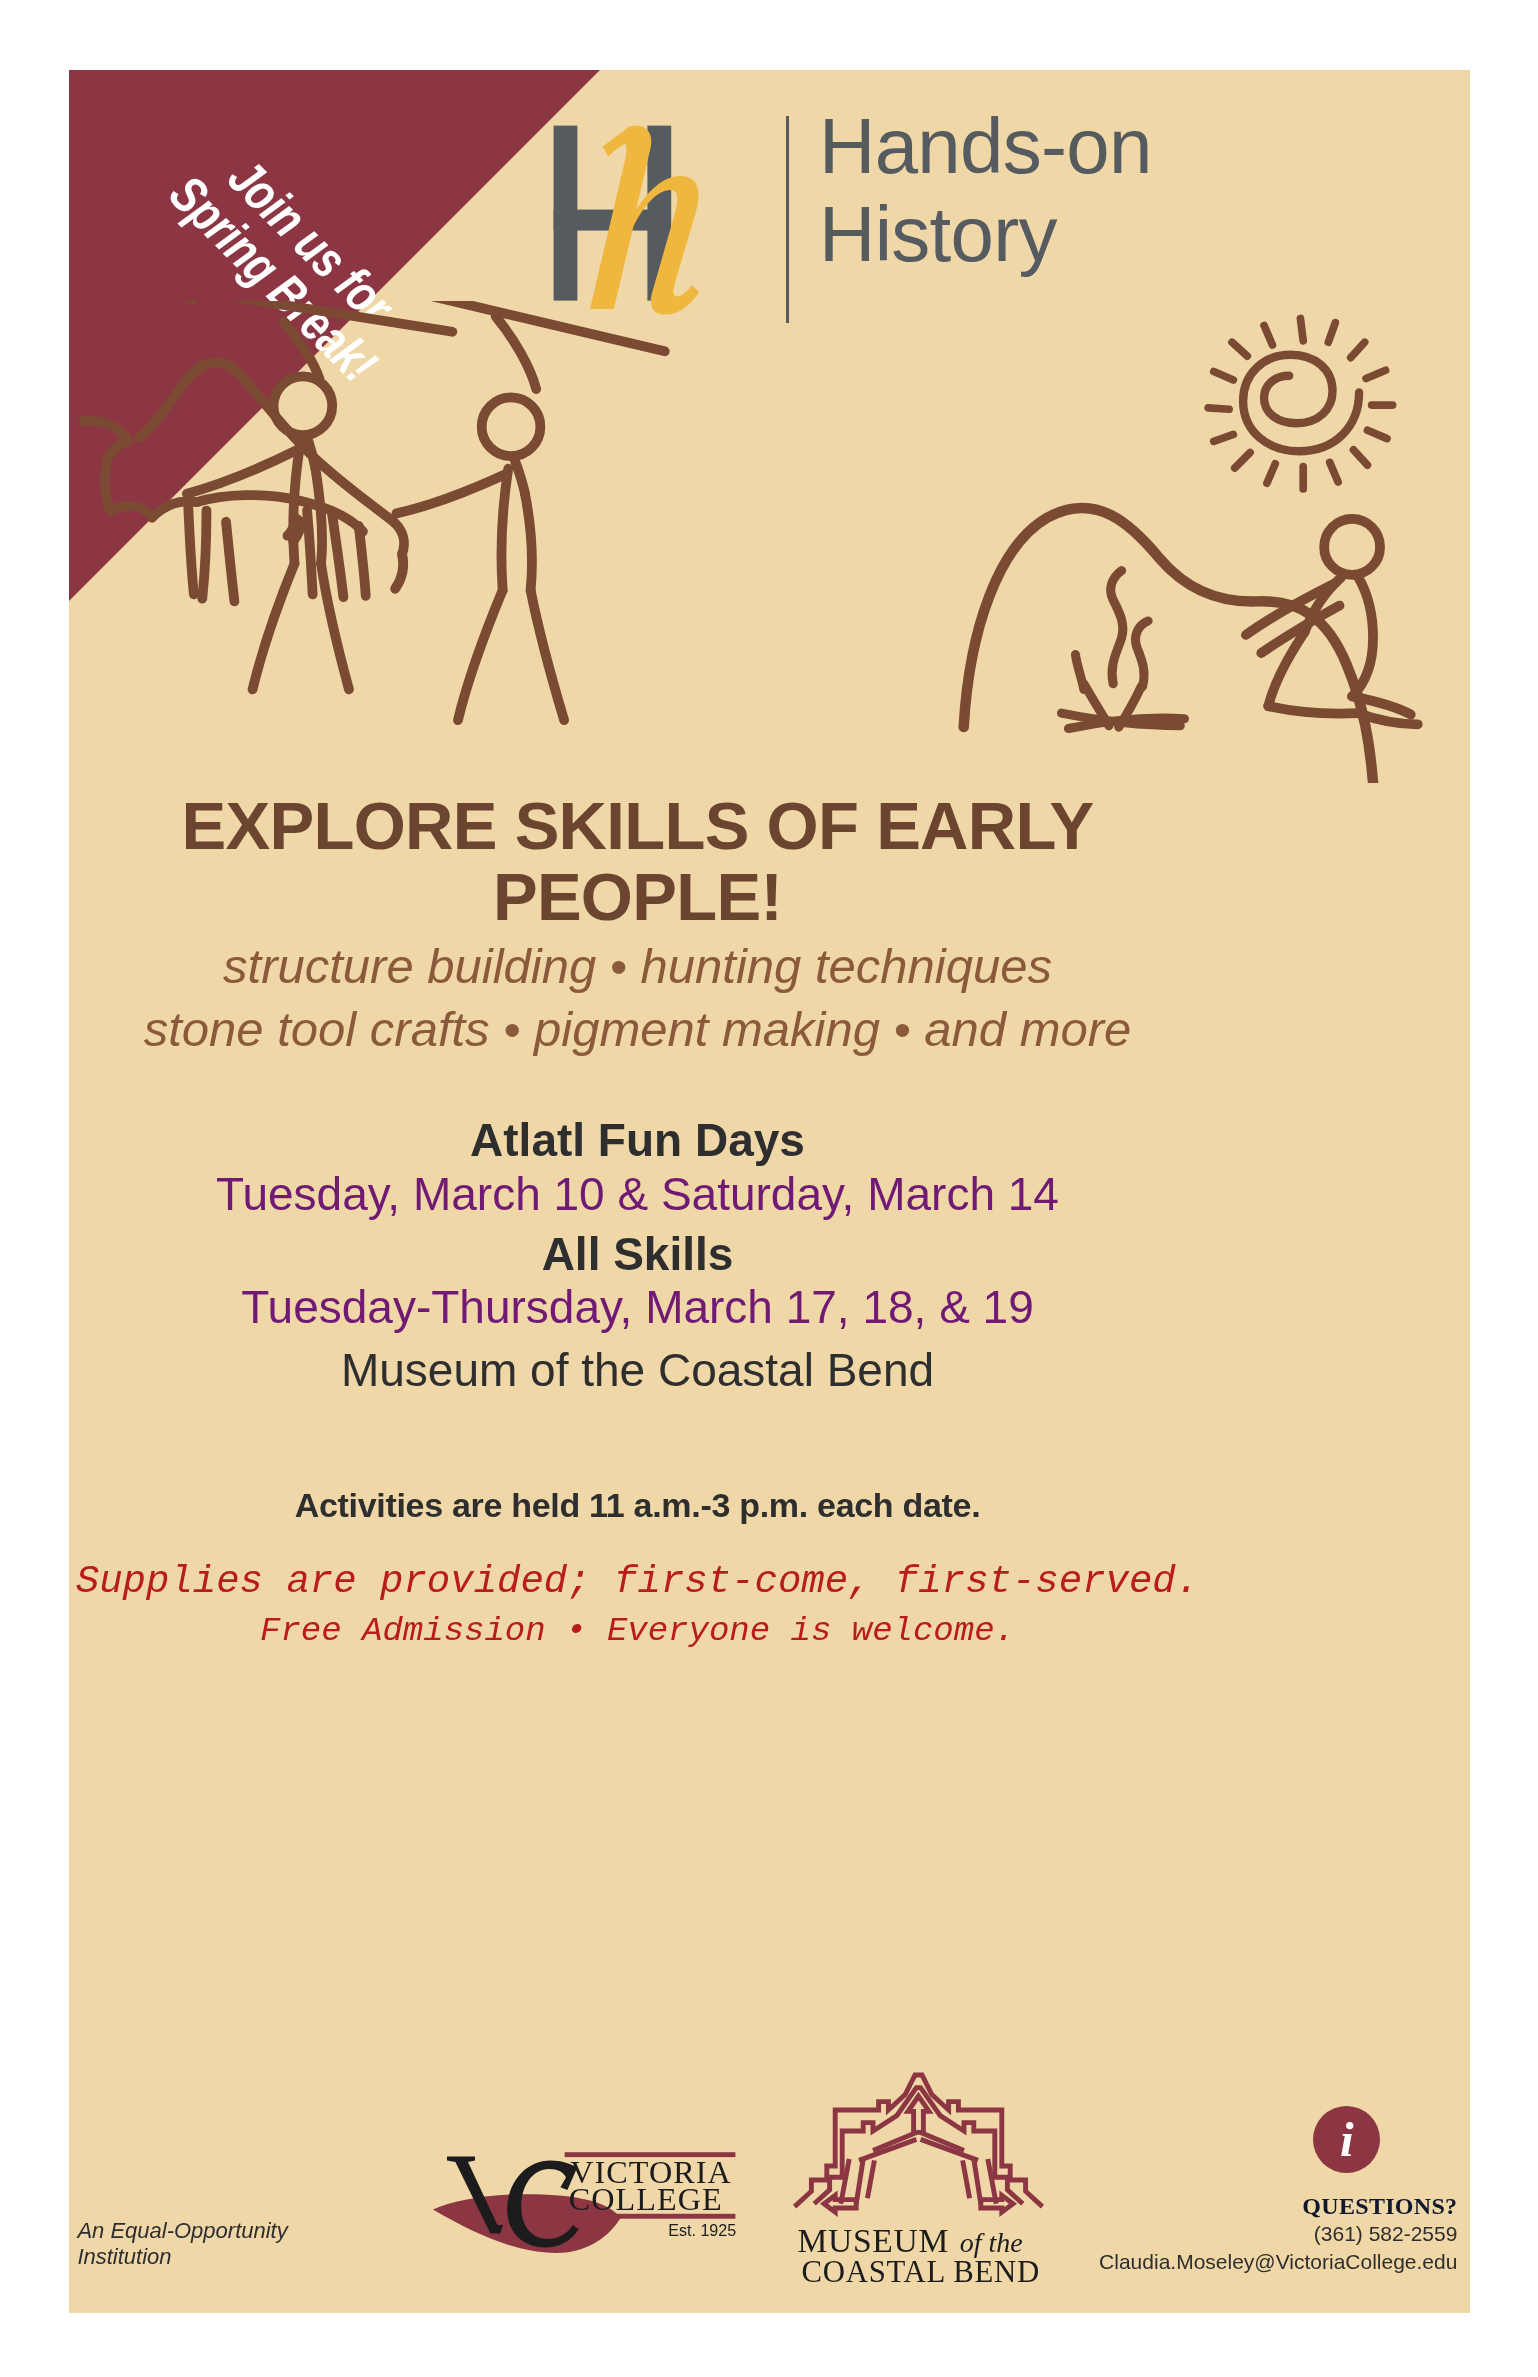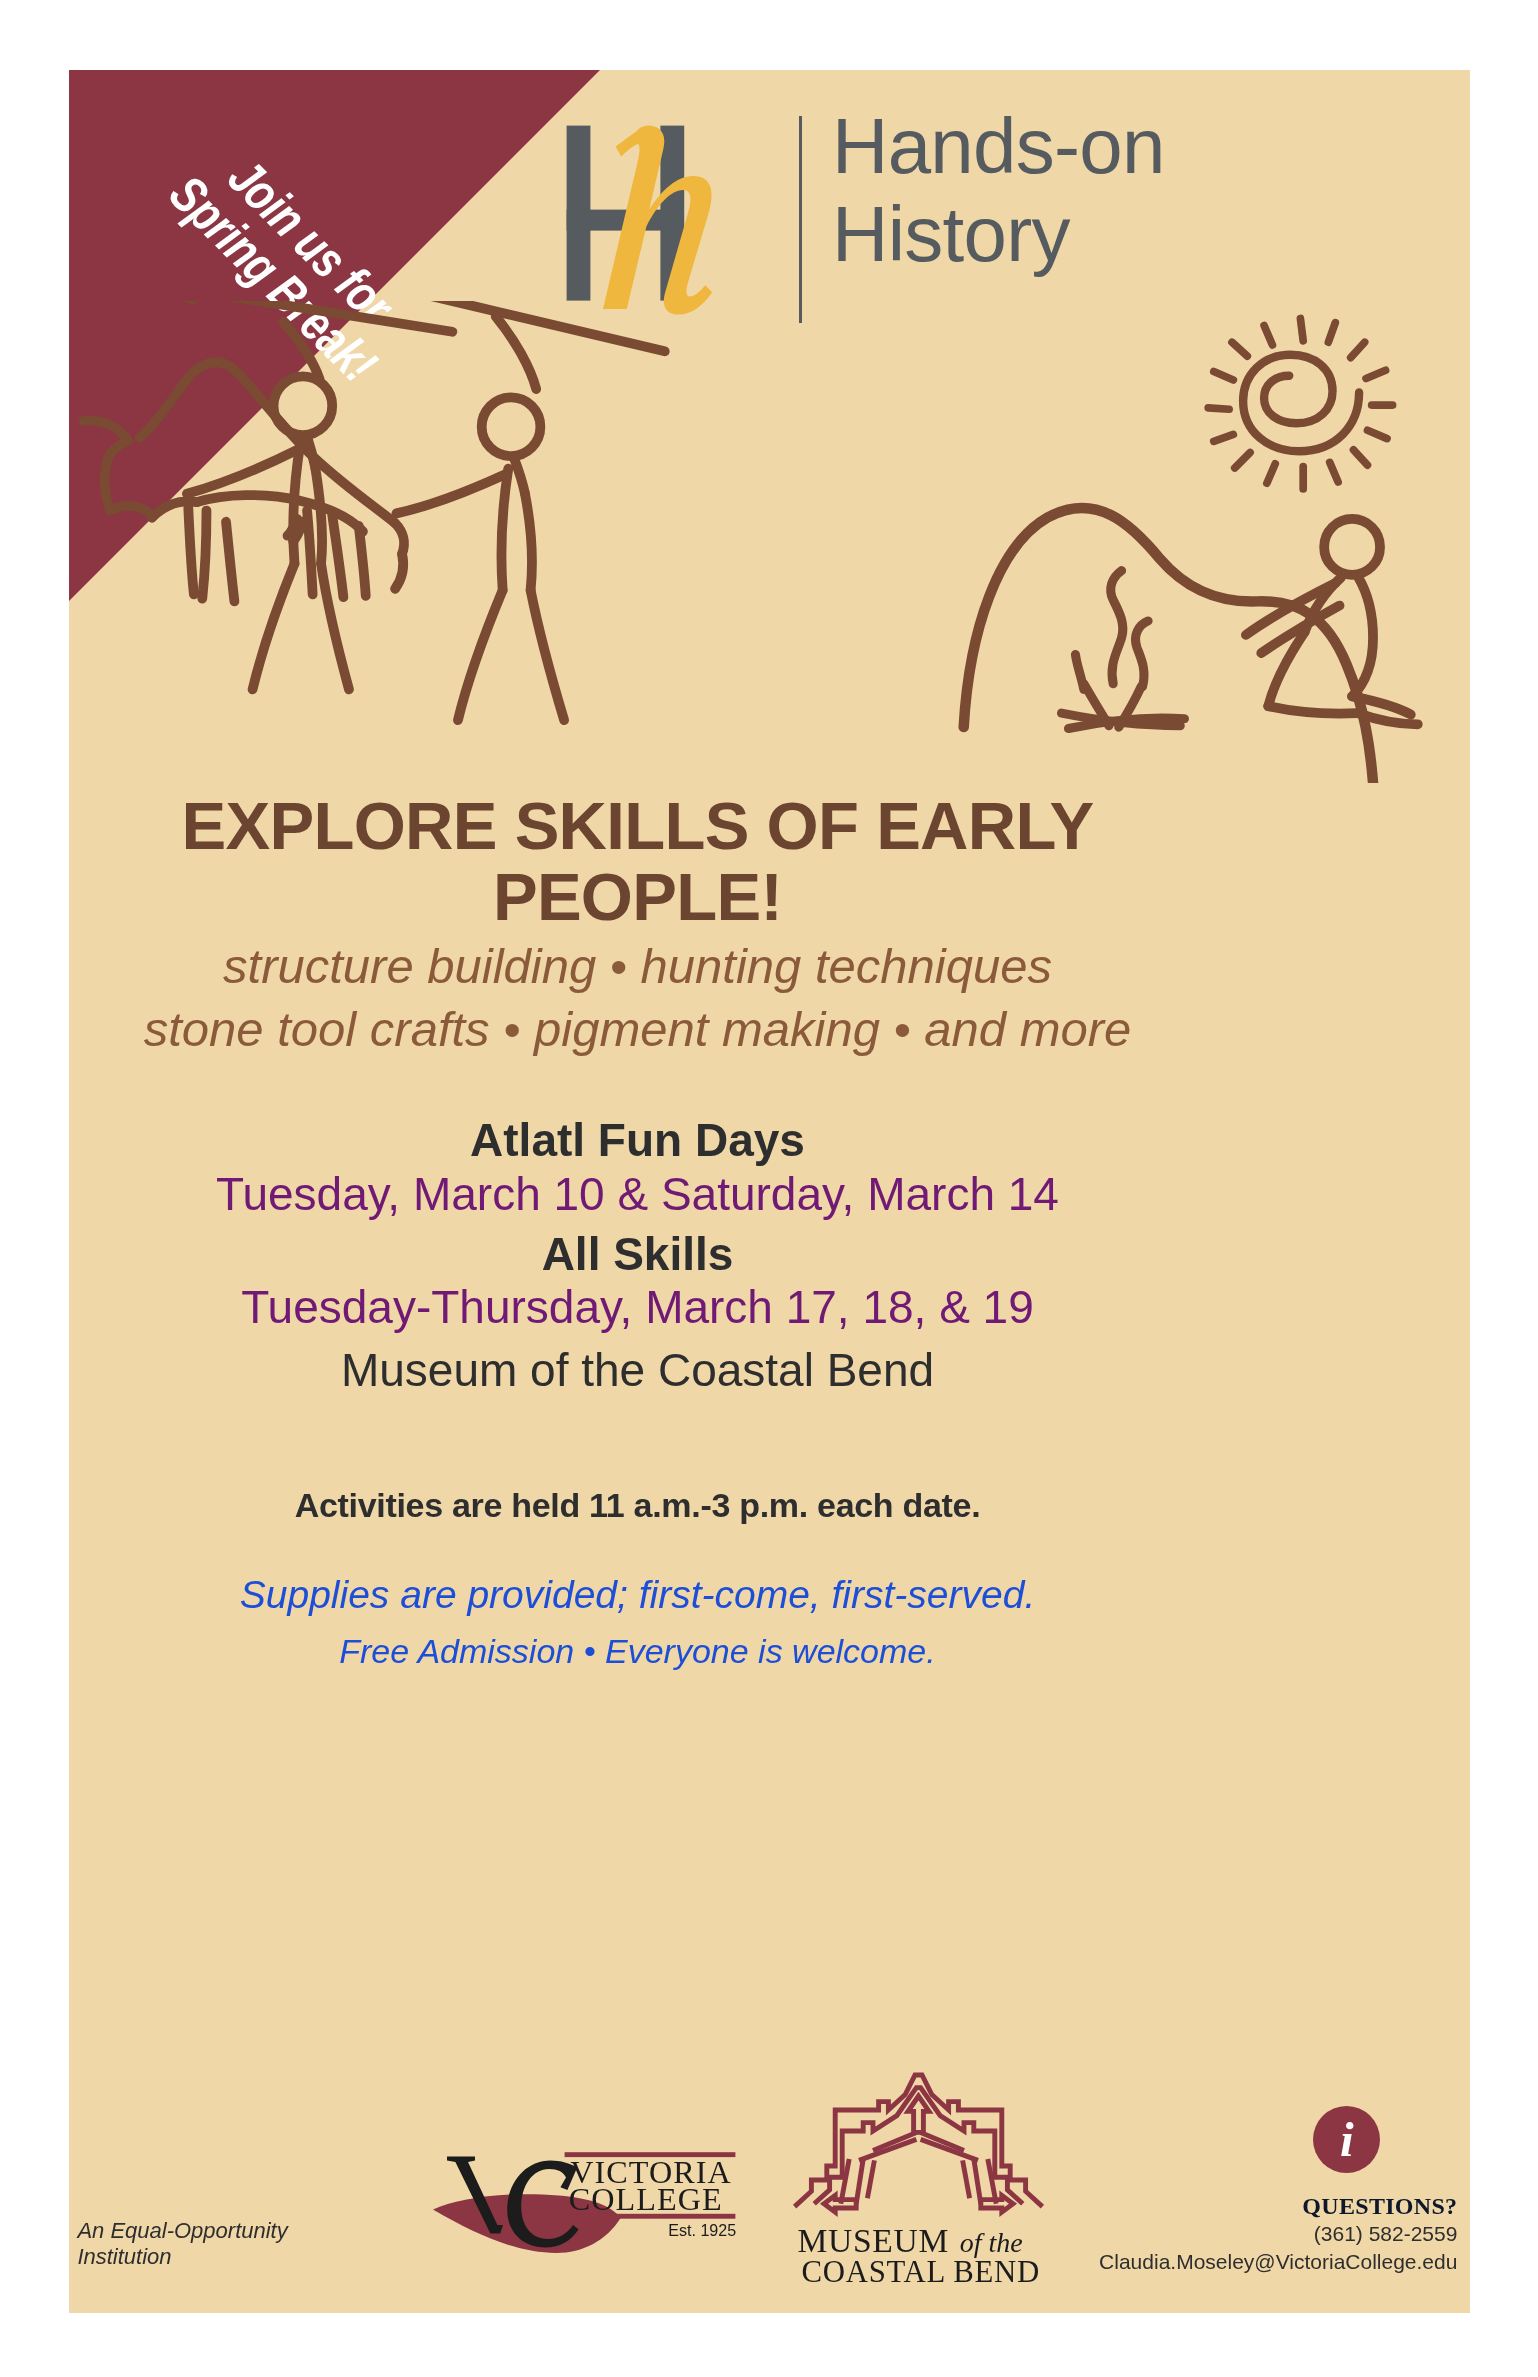--- a/index.html
+++ b/index.html
@@ -20,21 +20,21 @@
   .corner-banner .btext{
     position:absolute;left:-43px;top:137px;width:531px;
     transform:rotate(45deg);transform-origin:50% 50%;
     text-align:center;color:#ffffff;
     font-family:"Liberation Sans",sans-serif;font-weight:bold;font-style:italic;
     font-size:52px;line-height:1.02;letter-spacing:-0.7px;
     transform:rotate(45deg) scaleX(.80);
   }
 
   
-  .logo-block{position:absolute;left:485px;top:36px;width:902px;height:231px;text-decoration:underline;}
+  .logo-block{position:absolute;left:472px;top:36px;width:902px;height:231px;text-decoration:underline;}
   .hh-mark{position:absolute;left:0;top:0;width:210px;height:210px;}
   .hh-mark svg{display:block;}
   .logo-rule{position:absolute;left:245px;top:9.8px;width:2.8px;height:207px;background:#555B5E;}
   .logo-words{position:absolute;left:278px;top:-2.8px;}
   .logo-words div{
     color:#555B5E;font-size:78px;line-height:1.12;font-weight:400;
     font-family:"Liberation Sans",sans-serif;letter-spacing:-0.7px;
   }
 
   
@@ -59,21 +59,21 @@
   .event-detail{color:#701a75;font-size:46px;line-height:1.16;margin:0;font-weight:400;}
   .event-title.second{margin-top:7px;}
   .venue{color:#2E2E2E;font-size:46px;line-height:1.16;margin-top:9.8px;font-weight:400;}
 
   .gap-b{height:42px;}
 
   .hours{color:#2E2E2E;font-weight:bold;font-size:34px;line-height:1.15;margin:0;letter-spacing:-0.3px;}
 
   .gap-c{height:34px;}
 
-  .note{color:#1d4ed8;font-style:italic;font-size:39px;line-height:1.22;margin:12px;}
+  .note{color:#b91c1c;font-style:italic;font-size:39px;line-height:1.22;margin:0;font-family:Liberation Mono, monospace;}
   .note.second{font-size:34px;margin-top:4.2px;}
 
   
   .footer{position:absolute;left:0;bottom:0;width:1401px;height:301px;}
 
   .eo-note{
     position:absolute;left:8.4px;bottom:43px;width:294px;
     color:#2E2E2E;font-style:italic;font-size:22px;text-align:left;
   }
 

